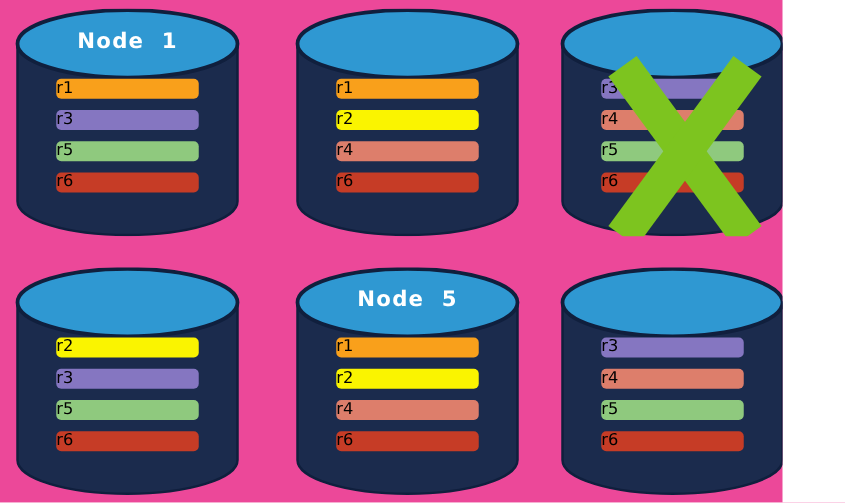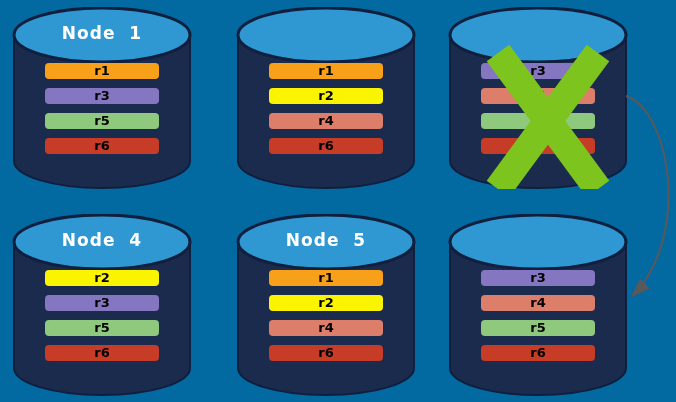--- a/index.html
+++ b/index.html
@@ -1,17 +1,17 @@
 <!DOCTYPE html>
 <html style="--cylinder-body: #1B2B4D; --cylinder-outline: #101F3D; --cylinder-top: #2F98D2; --title-text: #FFFFFF; --record-text: #000000; --x-mark: #7DC41F; --arrow: #595959;"><head>
 <meta charset="utf-8">
 <style>
   html, body { margin:0; padding:0; background:#ffffff; }
   .canvas {
-    position:relative; width:676px; height:402px; background:#0369a1;
+    position:relative; width:626px; height:402px; background:#ec4899;
     font-family:"DejaVu Sans","Liberation Sans",sans-serif; overflow:hidden;
   }
   .node { position:absolute; width:180px; height:182px; }
   .node.pos-0 { left:12px;  top:7px;   }
   .node.pos-1 { left:236px; top:7px;   }
   .node.pos-2 { left:448px; top:7px;   }
   .node.pos-3 { left:12px;  top:214px; }
   .node.pos-4 { left:236px; top:214px; }
   .node.pos-5 { left:448px; top:214px; }
 
@@ -20,21 +20,21 @@
   .cyl-top  { fill:var(--cylinder-top);  stroke:var(--cylinder-outline); stroke-width:3; }
 
   .node-title {
     position:absolute; top:16px; left:0; right:0; text-align:center;
     color:var(--title-text); font-weight:bold; font-size:17px;
     letter-spacing:1px; word-spacing:7px;
   }
   .bars { position:absolute; top:56px; left:33px; width:114px; }
   .bar {
     height:16px; line-height:16px; margin-bottom:9px; border-radius:4px;
-    text-align:center; font-size:13px; font-weight:bold;
+    font-size:13px; font-weight:normal;
     color:var(--record-text);
   }
 
   .x-svg { position:absolute; inset:0; width:180px; height:182px; z-index:5; }
   .x-mark { stroke:var(--x-mark); stroke-width:28; stroke-linecap:butt; }
 
   .arrow-svg { position:absolute; left:0; top:0; width:676px; height:402px; pointer-events:none; z-index:4; }
   .arrow-path { stroke:var(--arrow); stroke-width:2; fill:none; }
   .arrow-head { fill:var(--arrow); }
 </style>
@@ -87,21 +87,20 @@
         <line x1="150" y1="46" x2="50" y2="182"></line>
       </g>
     </svg>
   </div>
 
   <div class="node pos-3">
     <svg class="cyl" viewBox="0 0 180 182">
       <path class="cyl-body" d="M2,28 L2,154 A88,27 0 0 0 178,154 L178,28 Z"></path>
       <ellipse class="cyl-top" cx="90" cy="28" rx="88" ry="27"></ellipse>
     </svg>
-    <div class="node-title">Node 4</div>
     <div class="bars">
         <div class="bar" style="background: rgb(250, 244, 0);">r2</div>
         <div class="bar" style="background: rgb(133, 118, 193);">r3</div>
         <div class="bar" style="background: rgb(143, 201, 126);">r5</div>
         <div class="bar" style="background: rgb(198, 60, 38);">r6</div>
       </div>
   </div>
 
   <div class="node pos-4">
     <svg class="cyl" viewBox="0 0 180 182">

